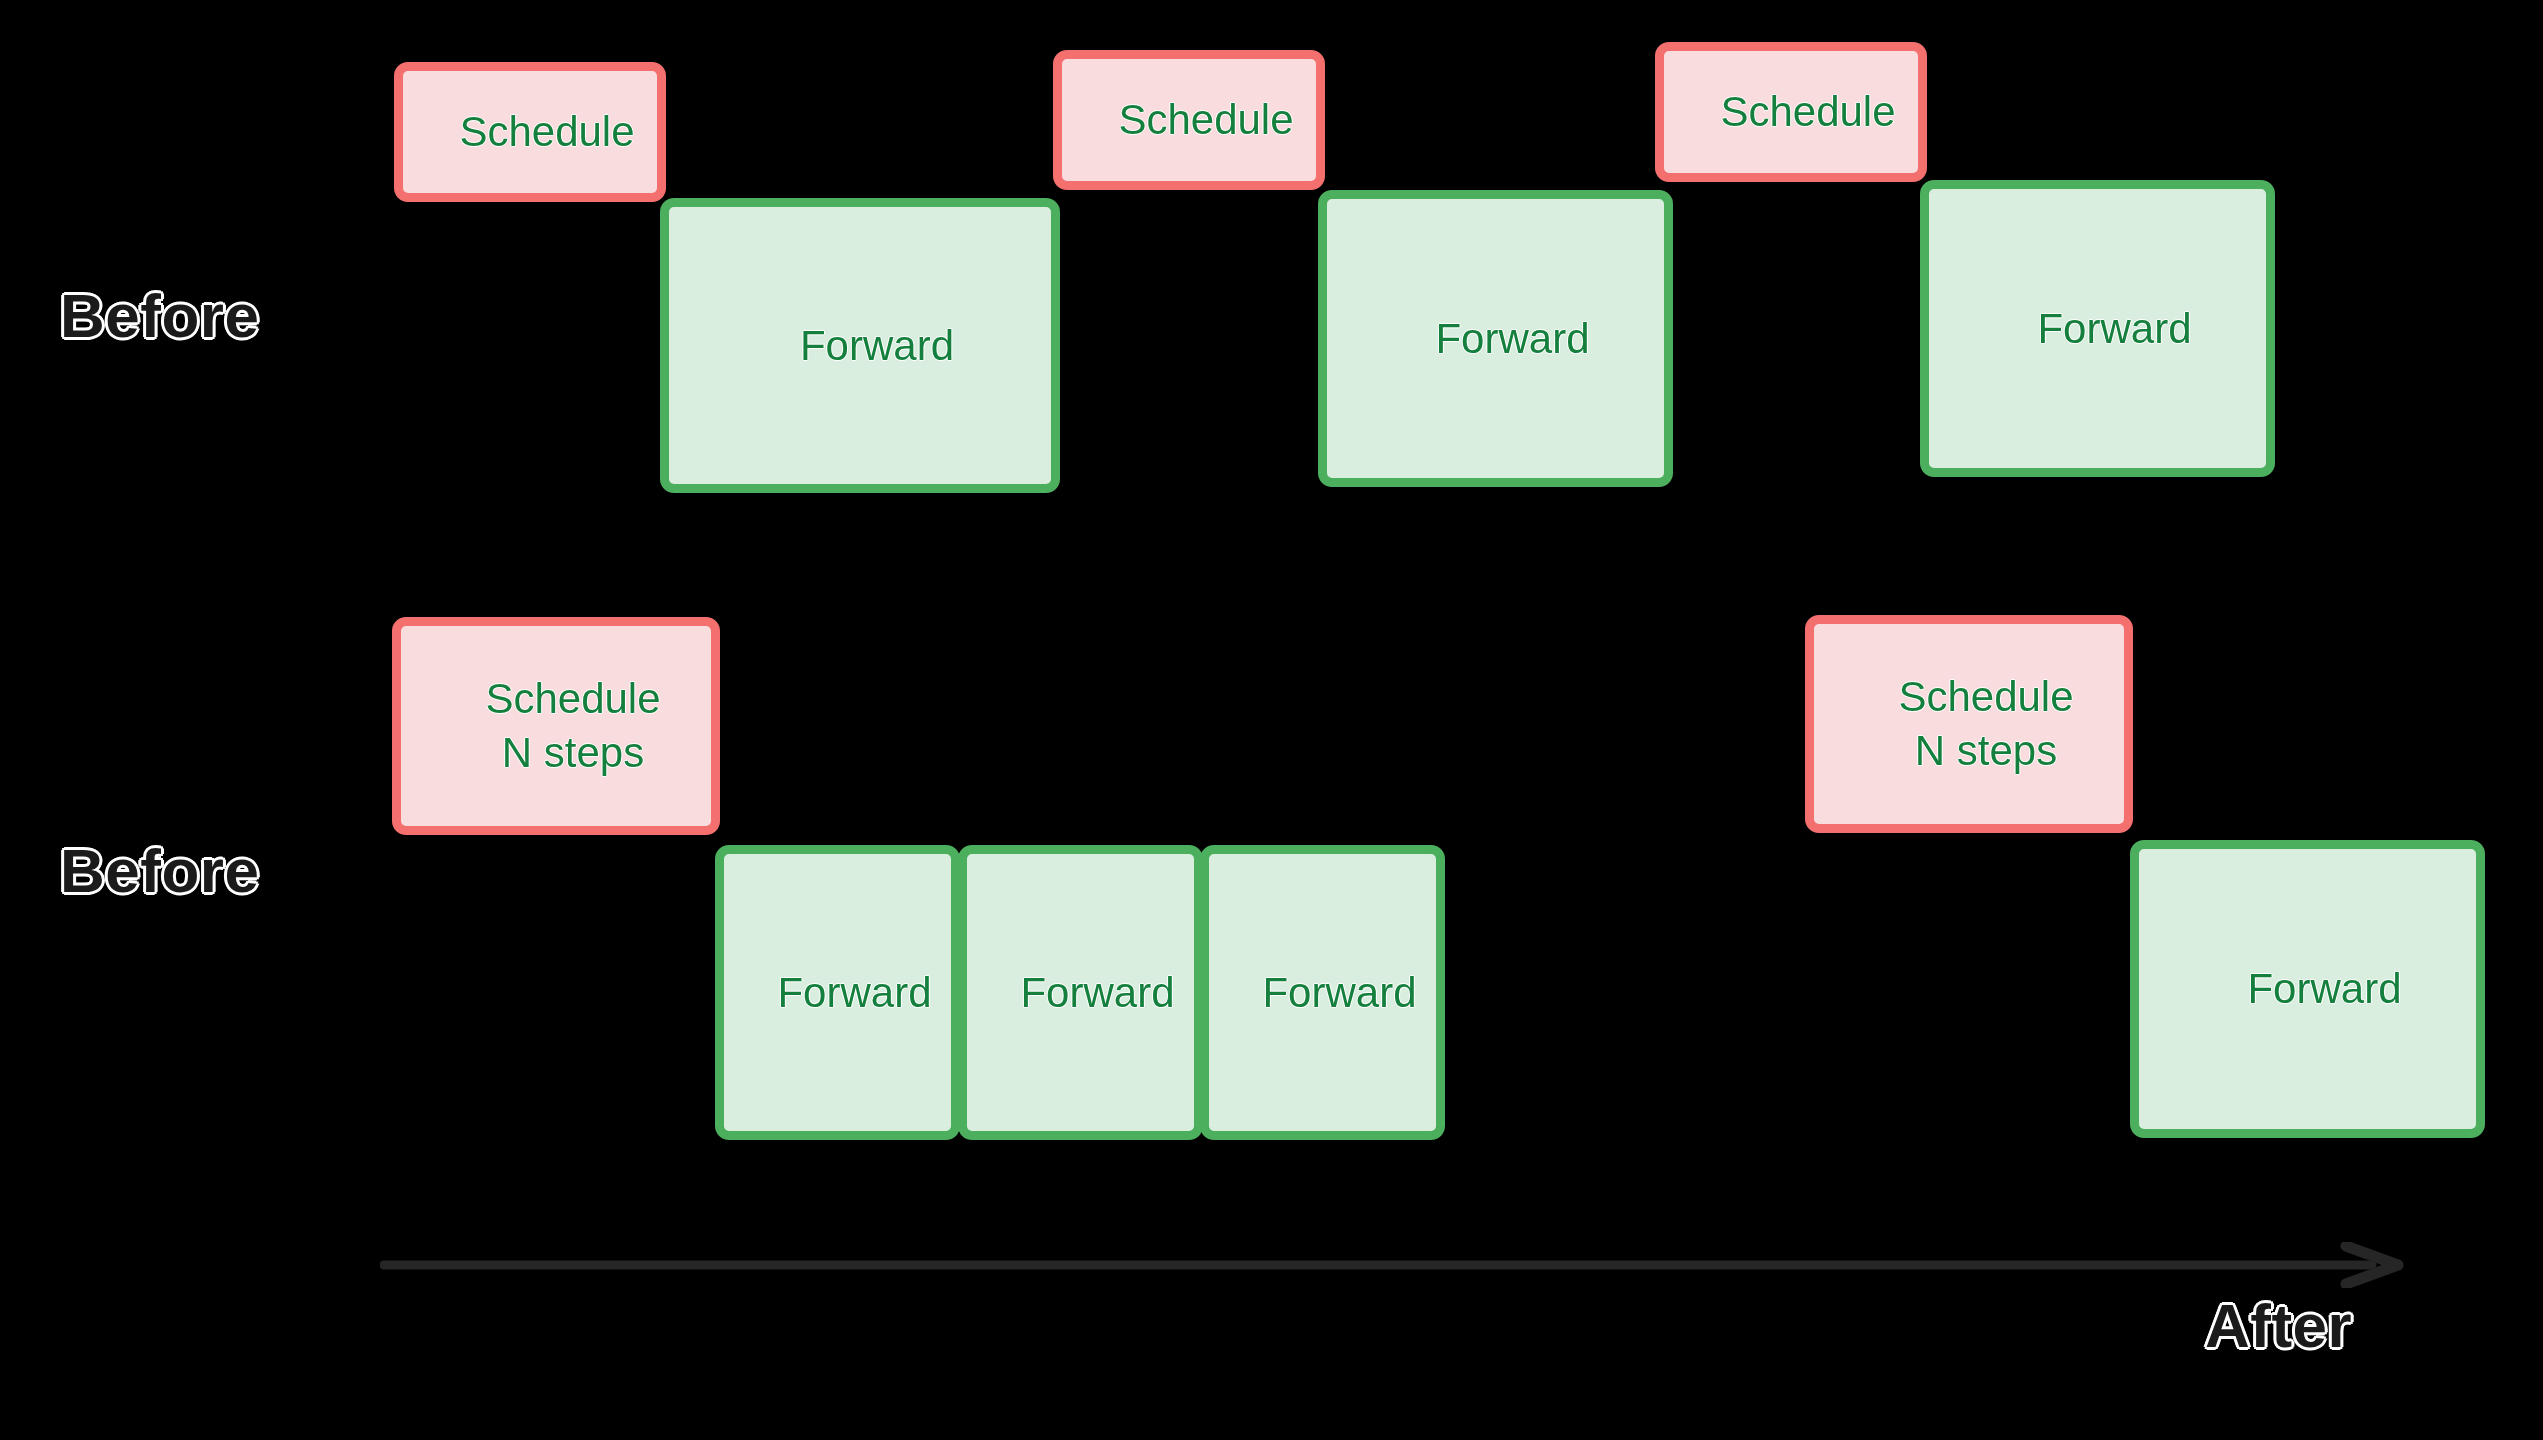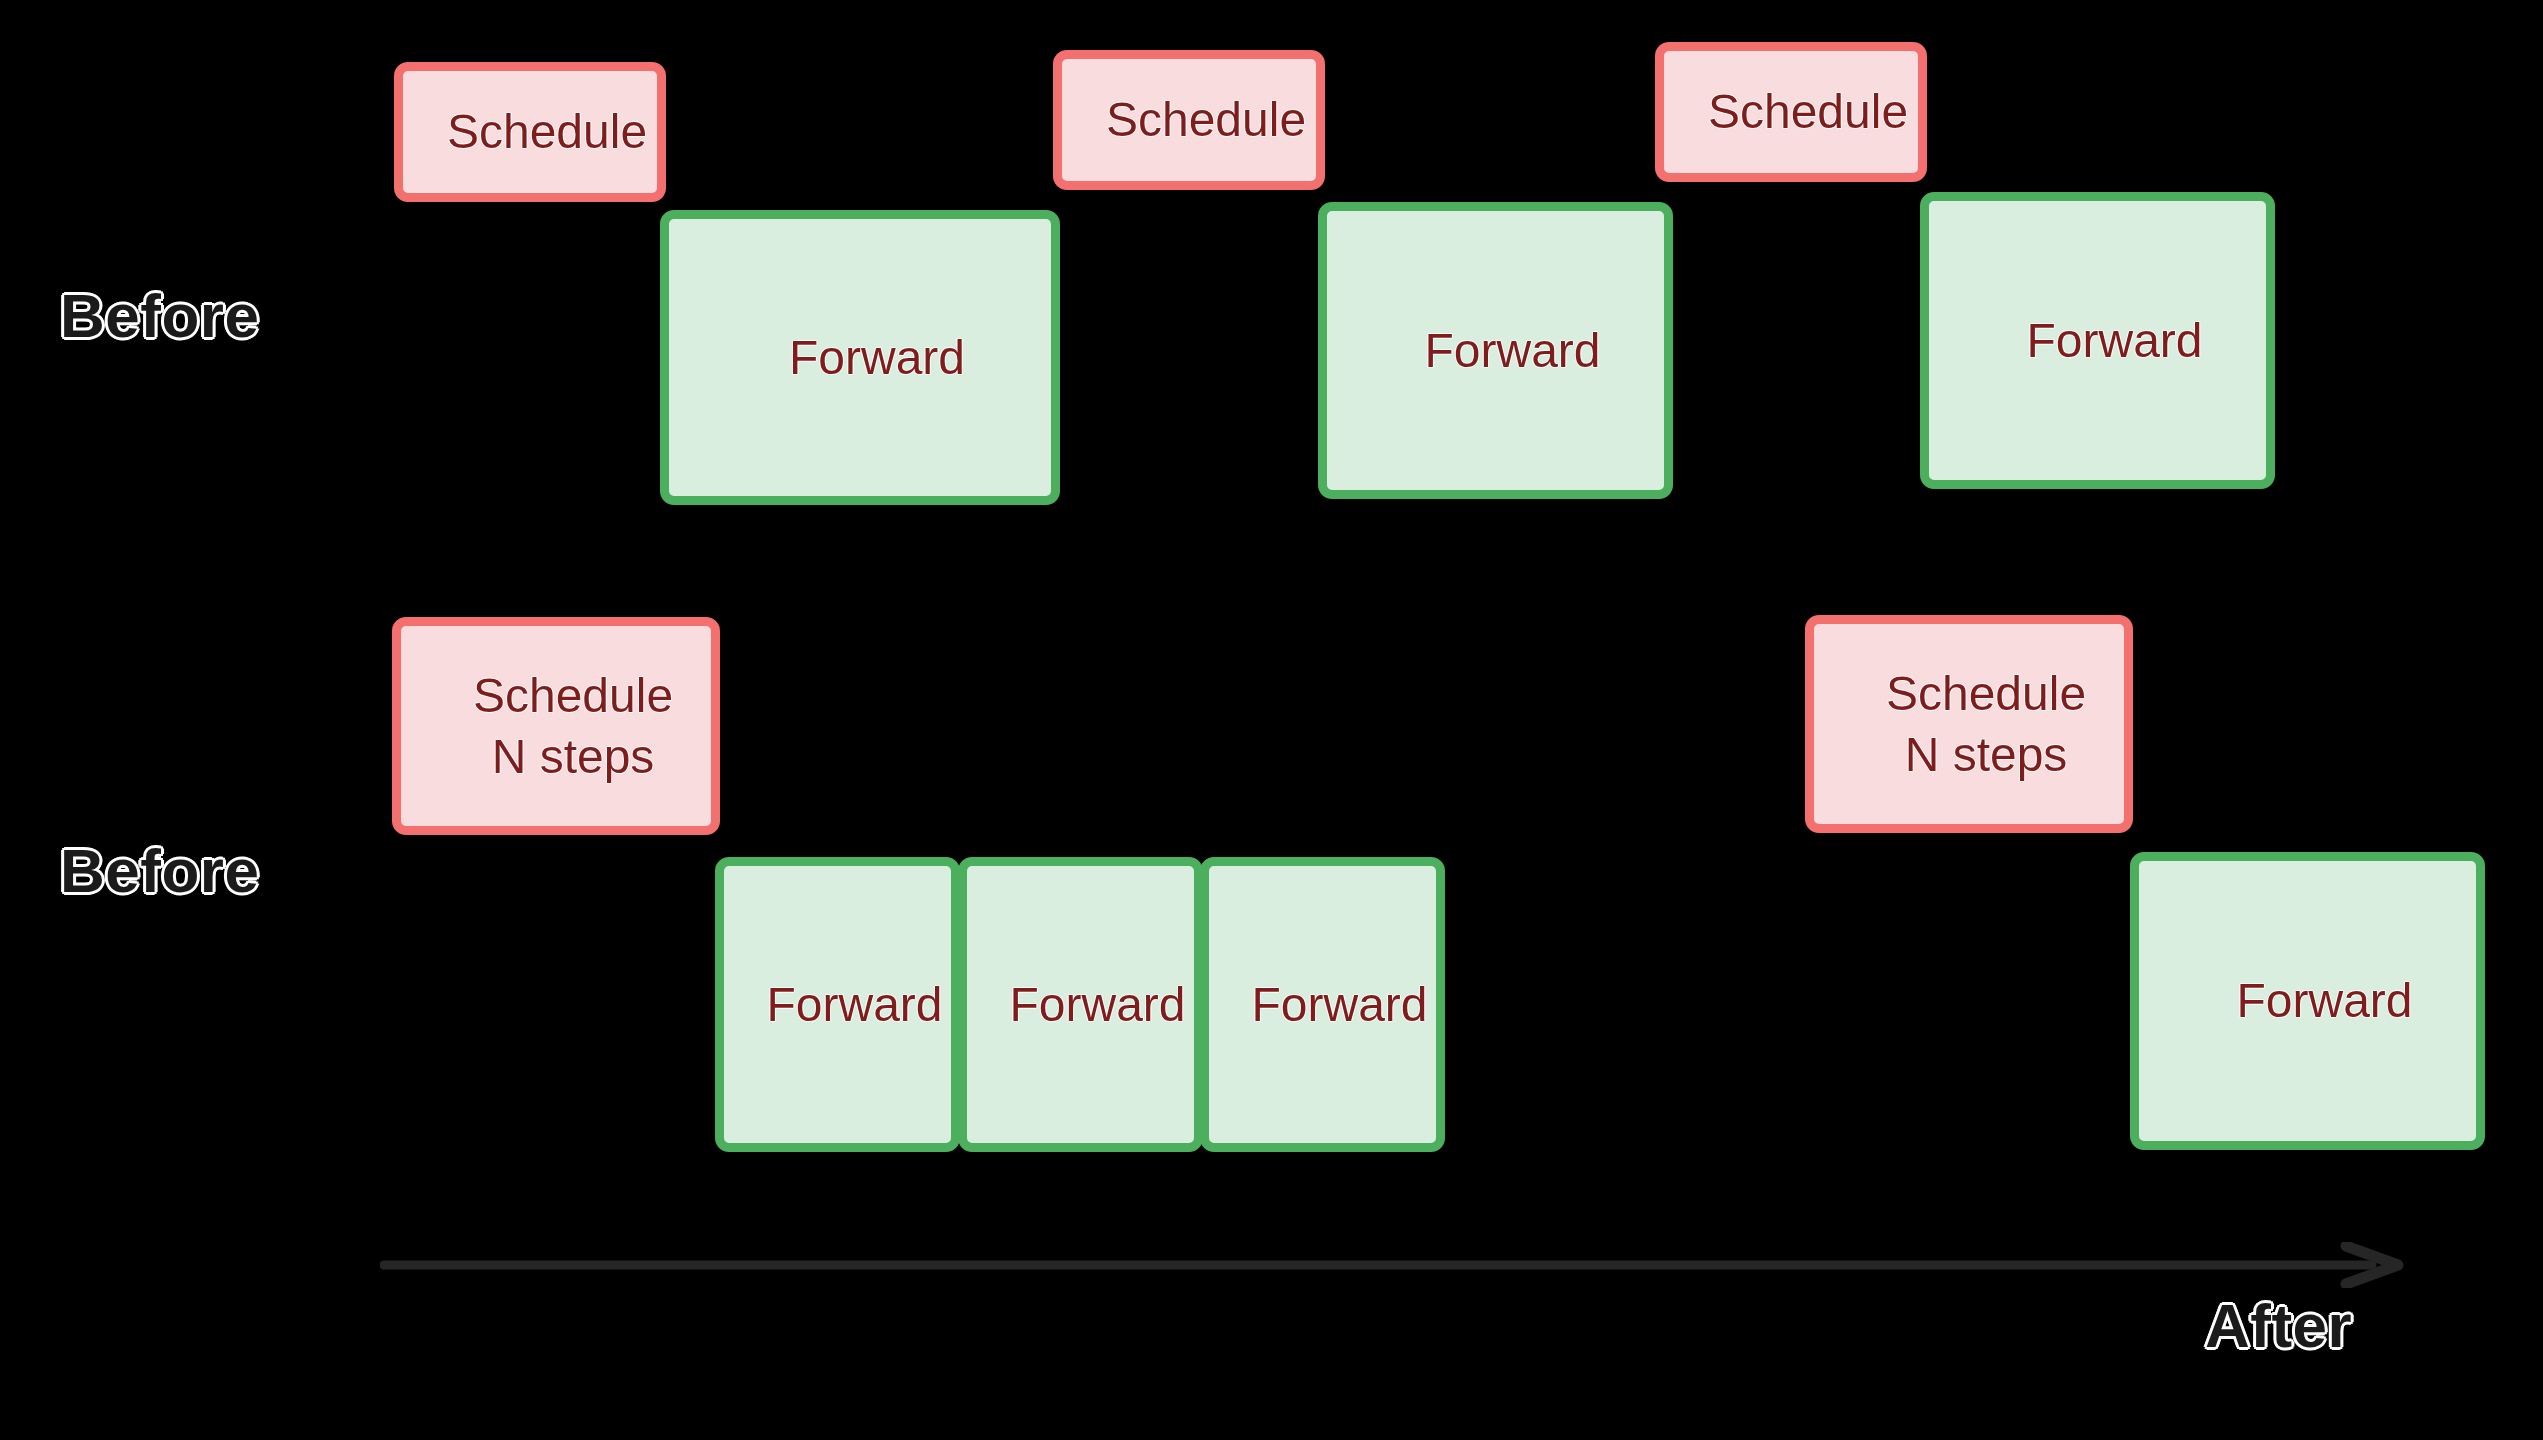--- a/index.html
+++ b/index.html
@@ -46,39 +46,38 @@
 
   
   .block {
     position: absolute;
     box-sizing: border-box;
     display: flex;
     align-items: center;
     justify-content: center;
     text-align: center;
     border-radius: 14px;
-    color: #7f1d1d;
-    font-size: 48px;
+    color: #15803d;
+    font-size: 42px;
     font-weight: 400;
     line-height: 1.28;
     text-shadow:
        1px  0   0 #ffffff,
       -1px  0   0 #ffffff,
        0    1px 0 #ffffff,
        0   -1px 0 #ffffff;
     padding-left: 34px;
   }
   .block.schedule {
     background: #f9dcde;
     border: 9px solid #f4706f;
   }
   .block.forward {
     background: #d9eedf;
     border: 9px solid #4caf5e;
-    margin-top: 12px;
   }
   .block .block-text {
     display: block;
     white-space: pre-line;
   }
 
   
   #time-axis {
     position: absolute;
     left: 380px;

